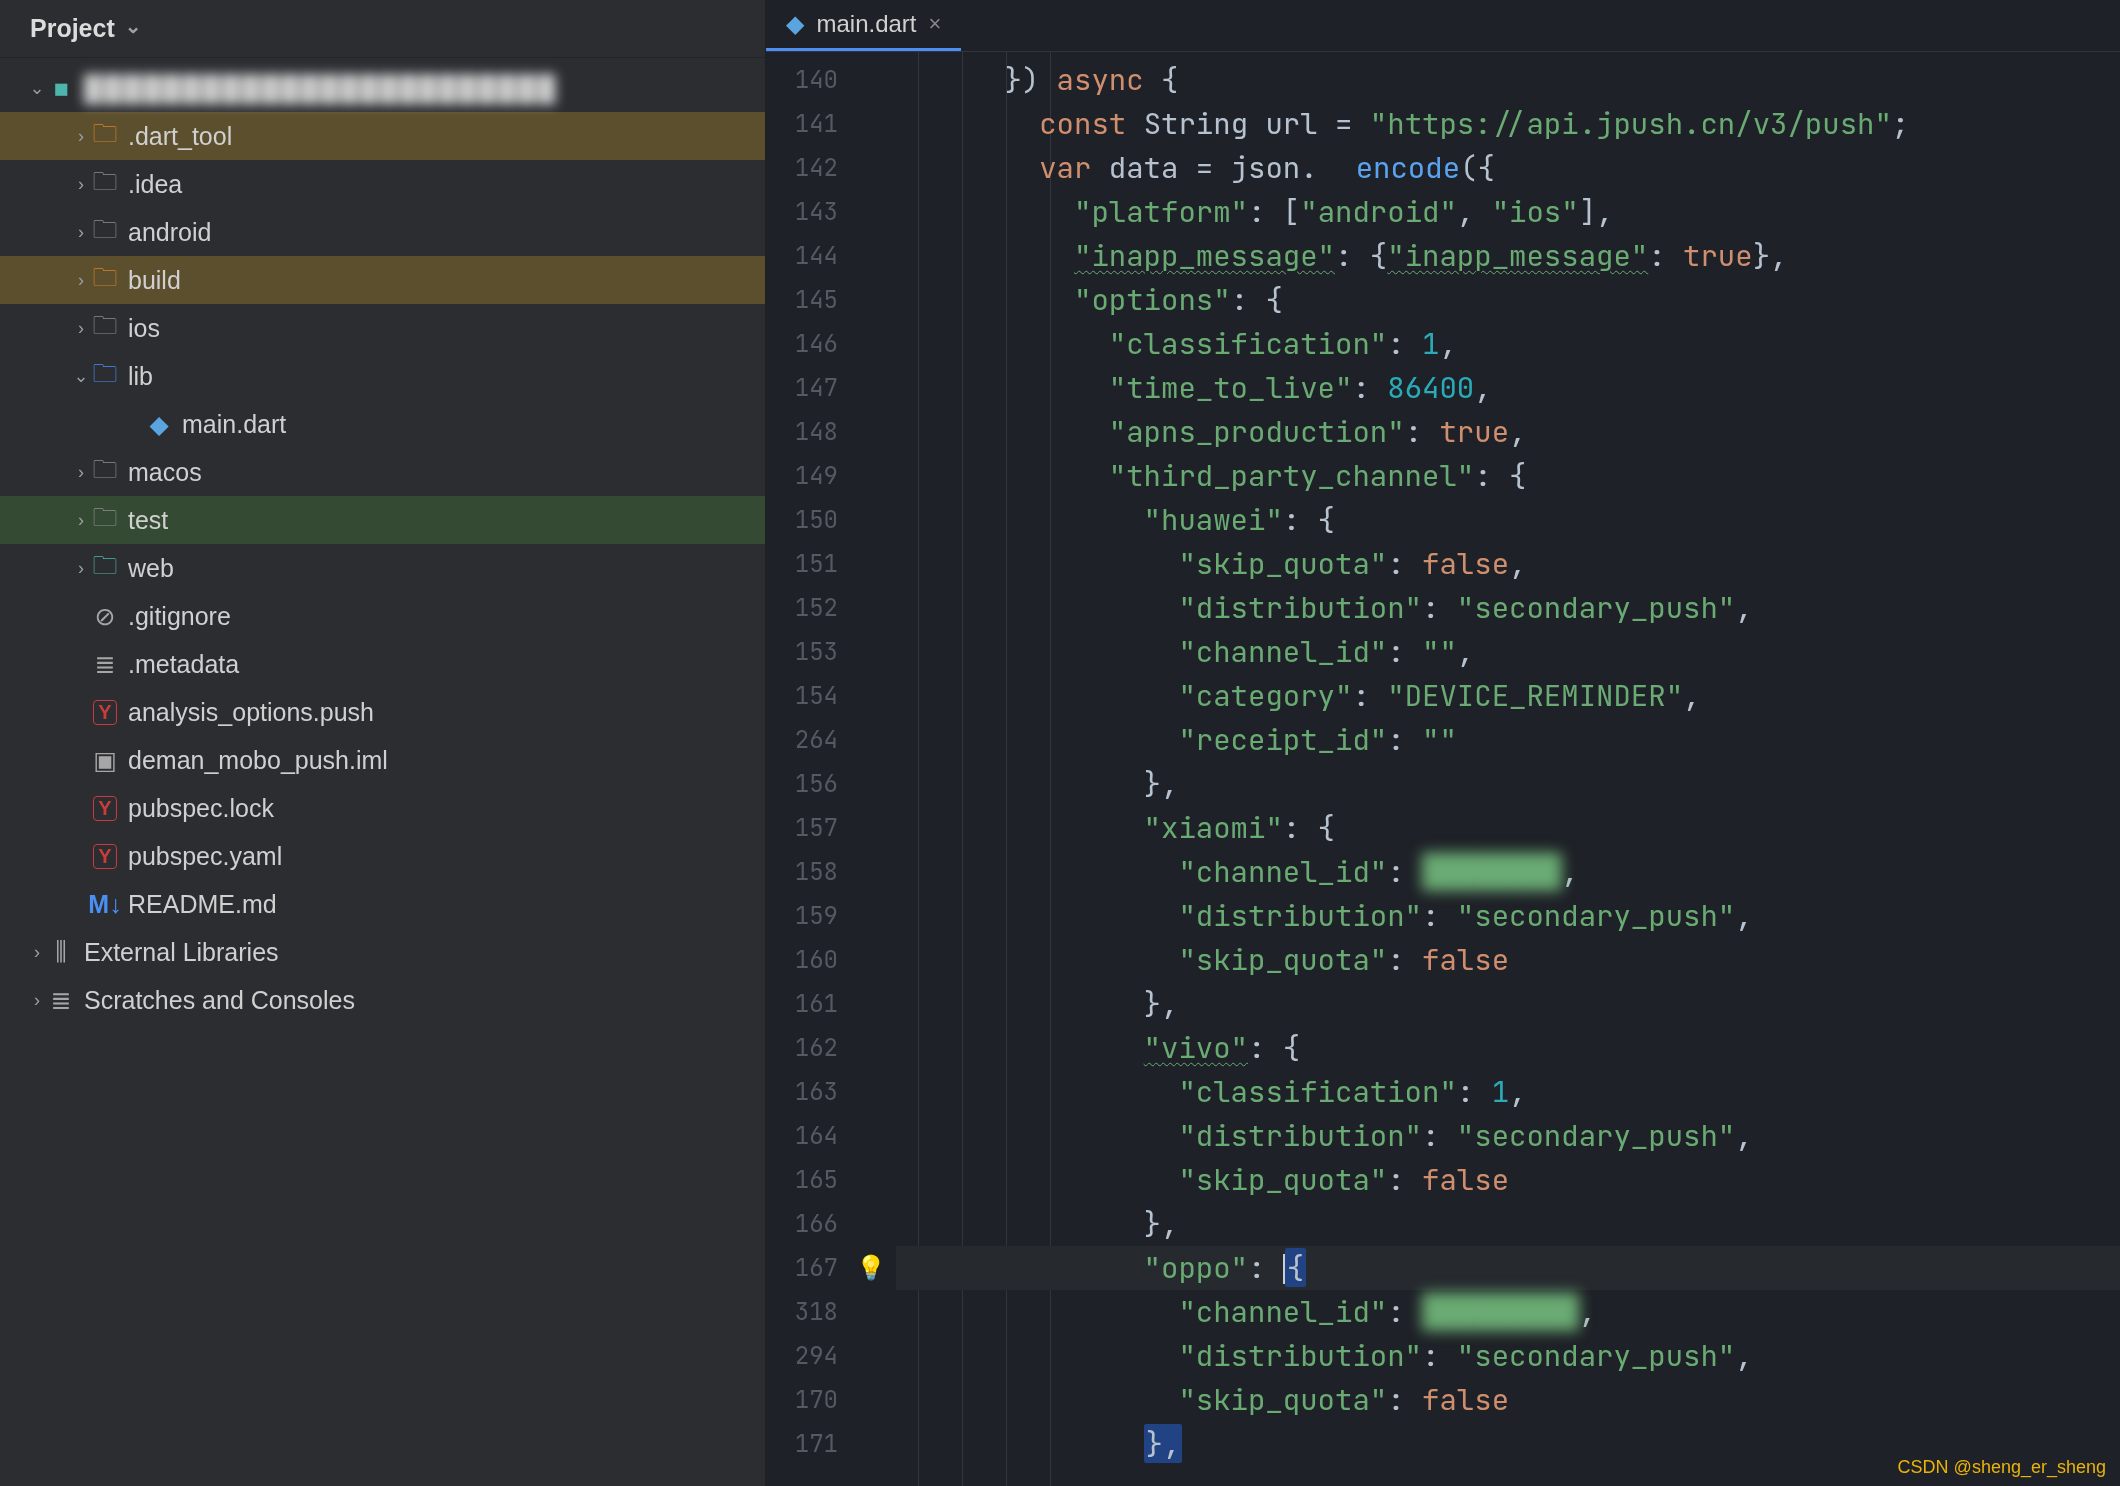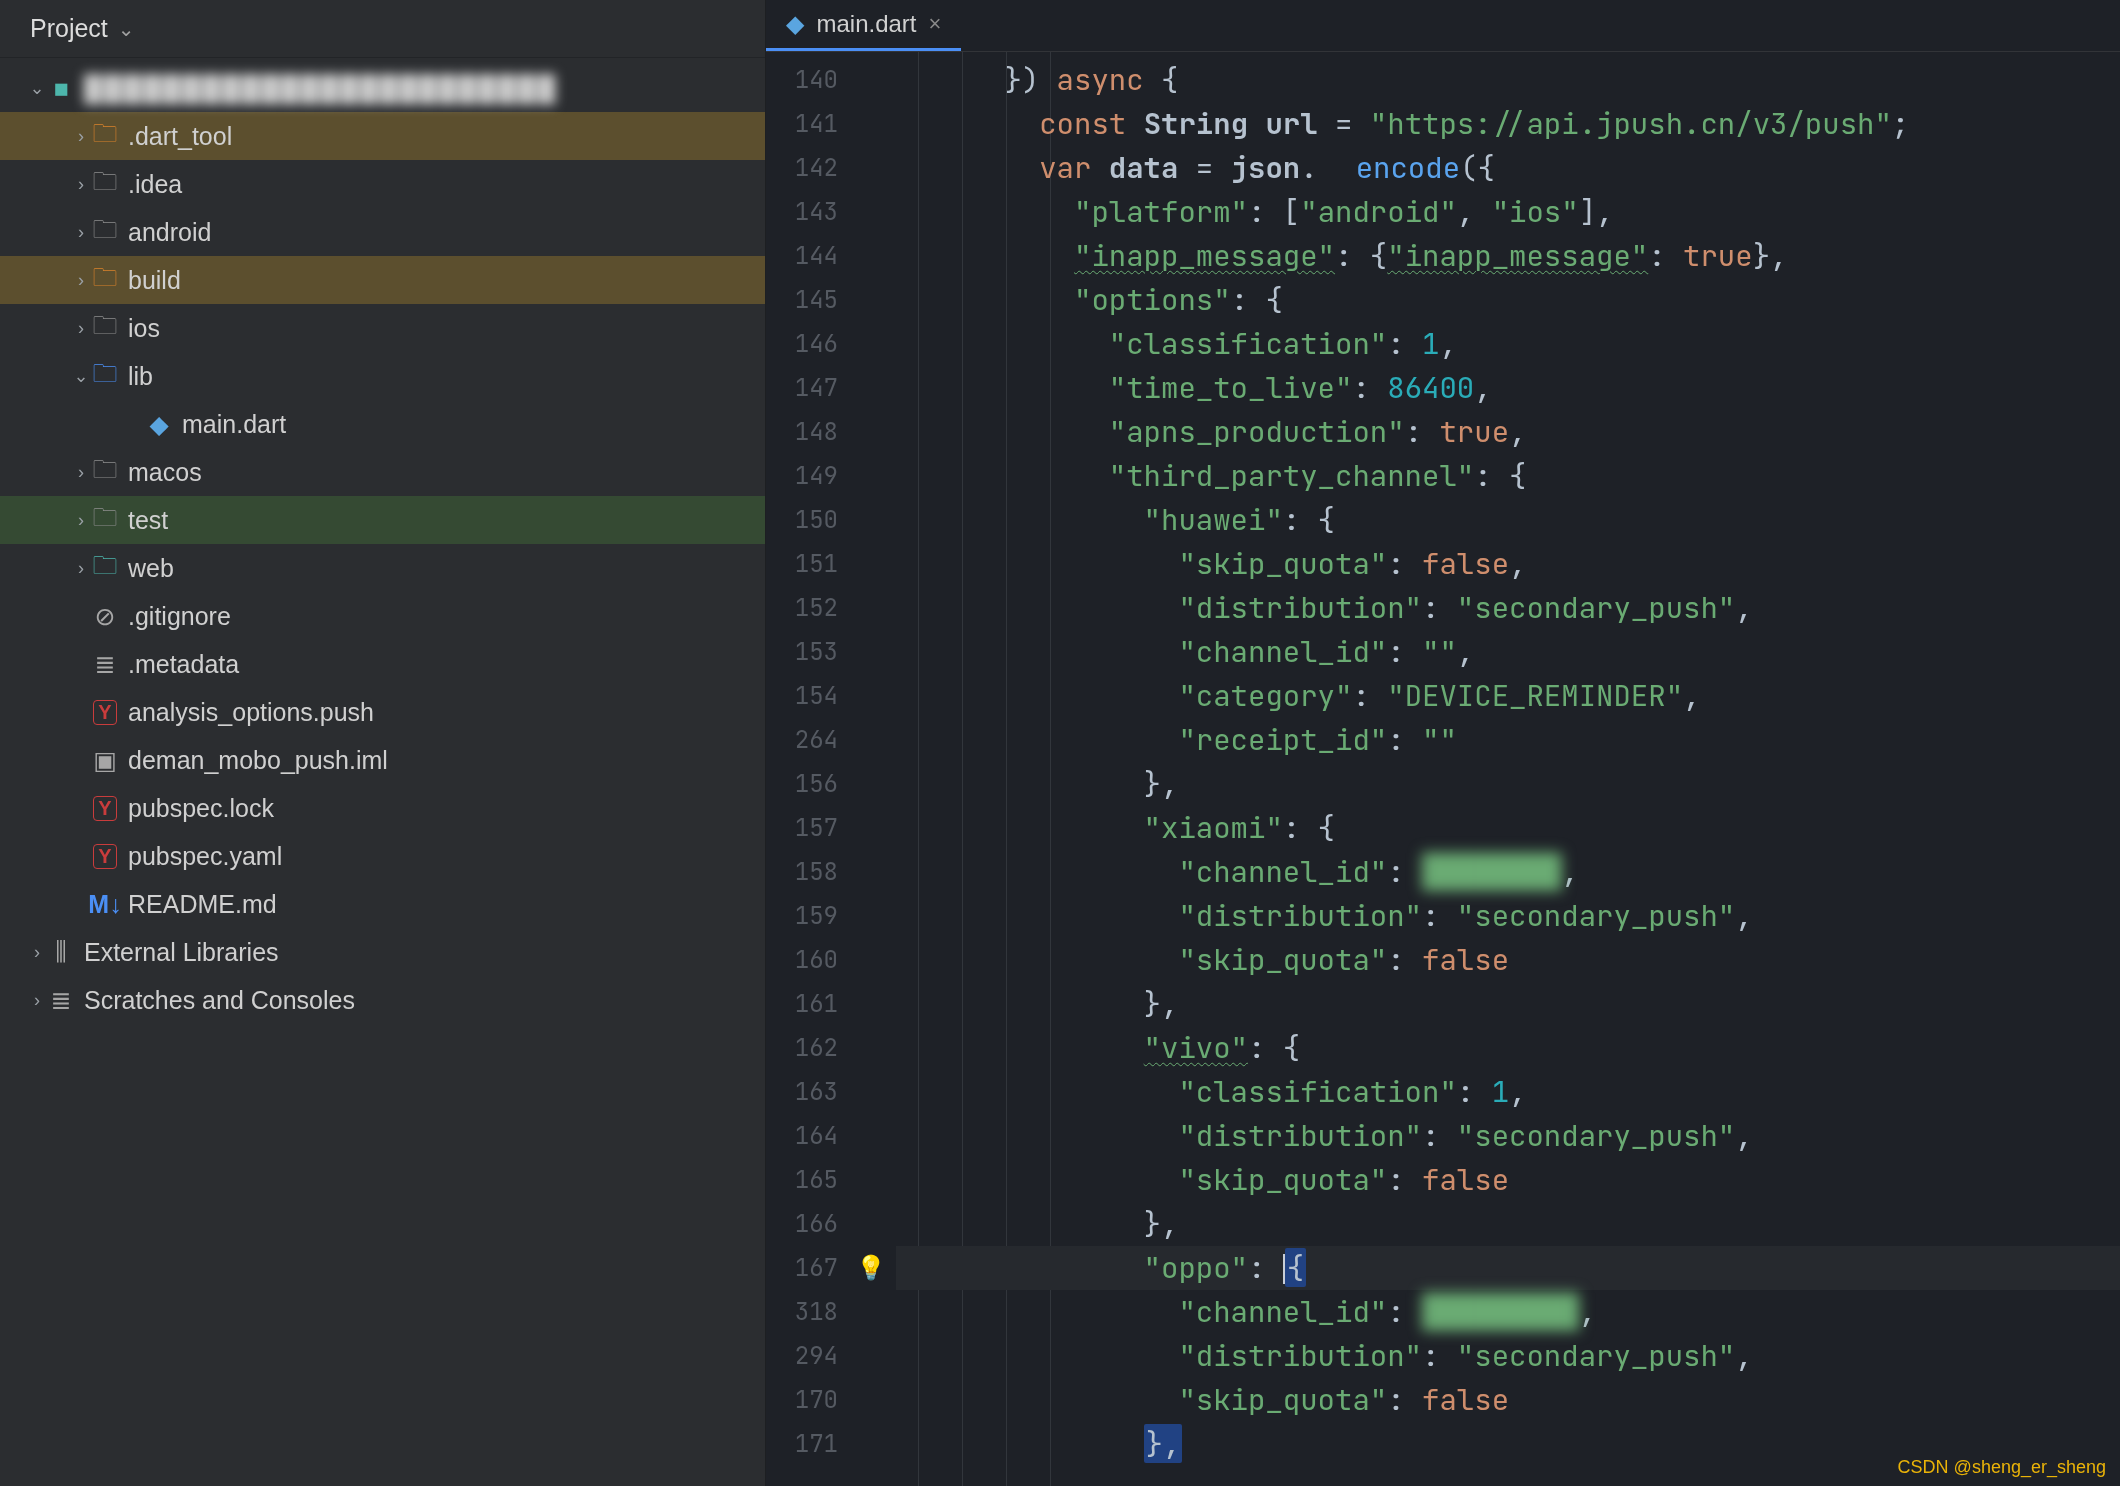--- a/index.html
+++ b/index.html
@@ -1,20 +1,20 @@
 <!DOCTYPE html>
 <html><head>
 <meta charset="utf-8">
 <style>
   * { box-sizing: border-box; margin: 0; padding: 0; }
   html, body { width: 100%; height: 100%; background: #1e2127; font-family: "Segoe UI", "Helvetica Neue", Arial, sans-serif; color: #bdbdbd; overflow: hidden; }
   .app { display: flex; width: 2120px; height: 1486px; }
   
   .sidebar { width: 766px; height: 100%; background: #2b2d30; border-right: 1px solid #1d1f22; display: flex; flex-direction: column; font-size: 25px; }
-  .sb-header { display: flex; align-items: center; gap: 10px; padding: 14px 24px 14px 30px; color: #dcdcdc; font-weight: 400; border-bottom: 1px solid #222427; }
+  .sb-header { display: flex; gap: 10px; padding: 14px 24px 14px 30px; color: #dcdcdc; font-weight: 700; border-bottom: 1px solid #222427; }
   .sb-header .chevron { font-size: 20px; color: #a1a1a1; }
   .tree { flex: 1; overflow-y: auto; padding-top: 6px; }
   .tree-row { display: flex; align-items: center; height: 48px; padding-right: 10px; cursor: default; white-space: nowrap; font-size: 25px; color: #d0d0d0; }
   .tree-row.hl-orange { background: #5c4f2e; }
   .tree-row.hl-green  { background: #354a33; }
   .tree-row .arrow { width: 22px; text-align: center; color: #9aa0a6; font-size: 18px; }
   .tree-row .icon { width: 26px; display: inline-flex; justify-content: center; margin-right: 10px; }
   .tree-row .label { }
   .blur-txt { filter: blur(6px); letter-spacing: 2px; }
   
@@ -43,21 +43,21 @@
   .gutter div { padding-right: 12px; }
   .bulb-col { width: 46px; background: #1e2127; position: relative; }
   .bulb { position: absolute; left: 6px; color: #f0c419; font-size: 24px; }
   .code { flex: 1; font-family: "JetBrains Mono","SFMono-Regular",Menlo,Consolas,monospace; font-size: 29px; line-height: 44px; color: #c9ced6; position: relative; overflow: hidden; padding-top: 6px; }
   .code-line { padding-left: 4px; white-space: pre; height: 44px; position: relative; }
   .code-line.cursor-line { background: #26292e; }
   
   .guide { position: absolute; top: 0; bottom: 0; width: 1px; background: #32363c; }
   
   .kw { color: #cf8e6d; }
-  .id { color: #b6c2cf; font-weight: bold; }
+  .id { color: #b6c2cf; }
   .op { color: #b6c2cf; }
   .fn { color: #5aa4ef; margin-left: 38px; }
   .str { color: #6aab73; }
   .str-wavy { color: #6aab73; text-decoration: underline wavy #6aab73 1px; text-underline-offset: 4px; }
   .num { color: #2aacb8; }
   .bool { color: #cf8e6d; }
   .pun { color: #b6c2cf; }
   .blur-code { filter: blur(7px); }
   .caret { display:inline-block; width:2px; height:30px; background:#c9ced6; vertical-align:-6px; }
   .sel-bg { background:#214283; border-radius:2px; padding:0 2px; }

